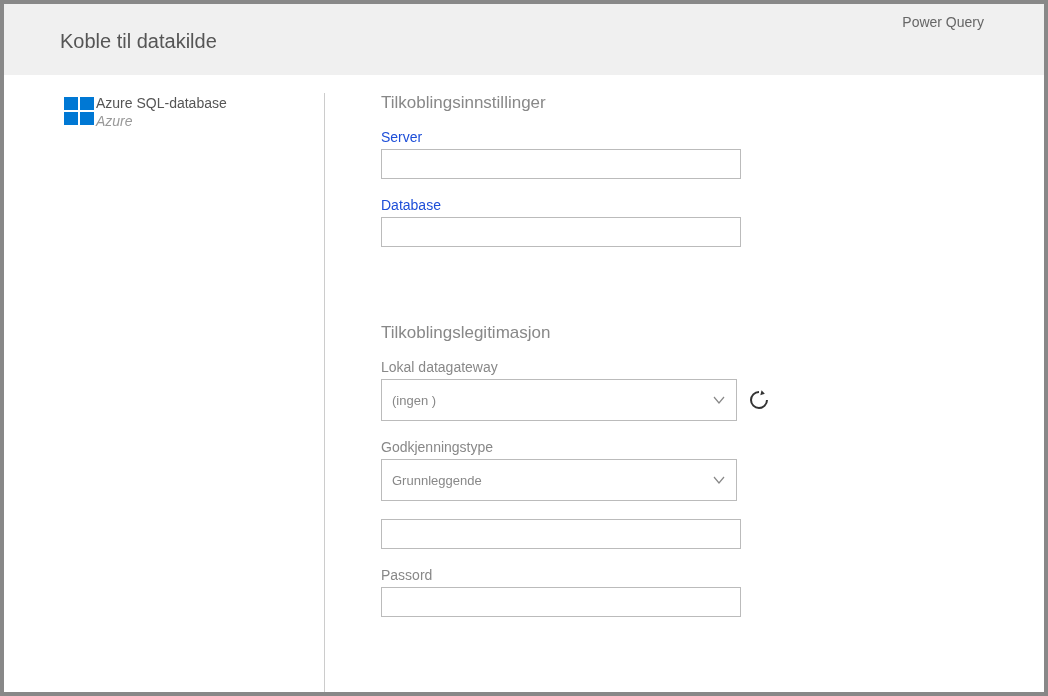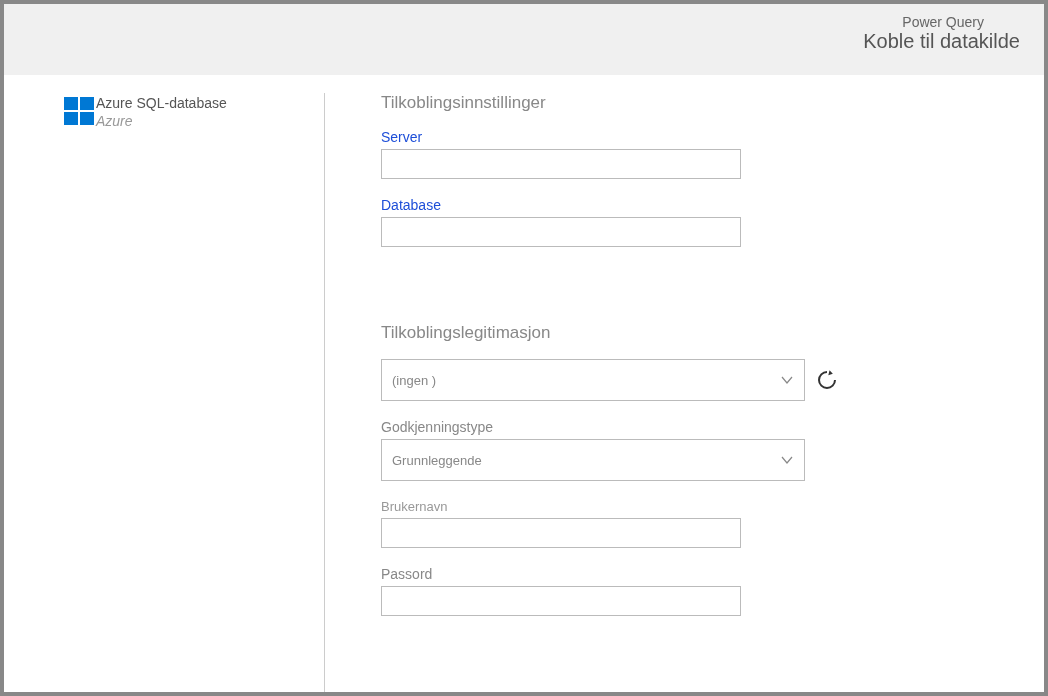--- a/index.html
+++ b/index.html
@@ -10,21 +10,20 @@
     height: 696px;
     border: 4px solid #888;
     display: flex;
     flex-direction: column;
     overflow: hidden;
   }
   .header {
     background: #f0f0f0;
     padding: 12px 24px 22px 56px;
     position: relative;
-    text-align: right;
   }
   .product-label {
     position: absolute;
     top: 10px;
     right: 60px;
     font-size: 14px;
     color: #666;
   }
   .page-title {
     font-size: 20px;
@@ -90,21 +89,21 @@
   .text-input {
     width: 360px;
     height: 30px;
     border: 1px solid #bbb;
     padding: 4px 8px;
     font-size: 13px;
     font-family: inherit;
     background: #fff;
   }
   .select-box {
-    width: 424px;
+    width: 356px;
     height: 30px;
     border: 1px solid #bbb;
     padding: 20px 10px;
     font-size: 13px;
     color: #888;
     display: flex;
     align-items: center;
     justify-content: space-between;
     background: #fff;
     cursor: pointer;
@@ -160,20 +159,21 @@
 
     <div class="field-group">
       <label class="field-label">Database</label>
       <input class="text-input" type="text" style="">
     </div>
 
     <div class="section2">
       <div class="section-heading">Tilkoblingslegitimasjon</div>
 
       <div class="field-group">
+        <label class="field-label dim">Lokal datagateway</label>
         <div class="select-row">
           <div class="select-box">
             <span>(ingen )</span>
             <span class="chevron">
               <svg width="14" height="14" viewBox="0 0 14 14">
                   <path d="M2 4 L7 10 L12 4" stroke="#888" stroke-width="1.2" fill="none"></path>
                 </svg>
             </span>
           </div>
           <span class="refresh-icon">
@@ -191,21 +191,20 @@
           <span>Grunnleggende</span>
           <span class="chevron">
             <svg width="14" height="14" viewBox="0 0 14 14">
                 <path d="M2 4 L7 10 L12 4" stroke="#888" stroke-width="1.2" fill="none"></path>
               </svg>
           </span>
         </div>
       </div>
 
       <div class="field-group">
-        <label class="field-label dimmer">Brukernavn</label>
         <input class="text-input" type="text" style="">
       </div>
 
       <div class="field-group">
         <label class="field-label dim">Passord</label>
         <input class="text-input" type="password" style="">
       </div>
 
     </div>
 

